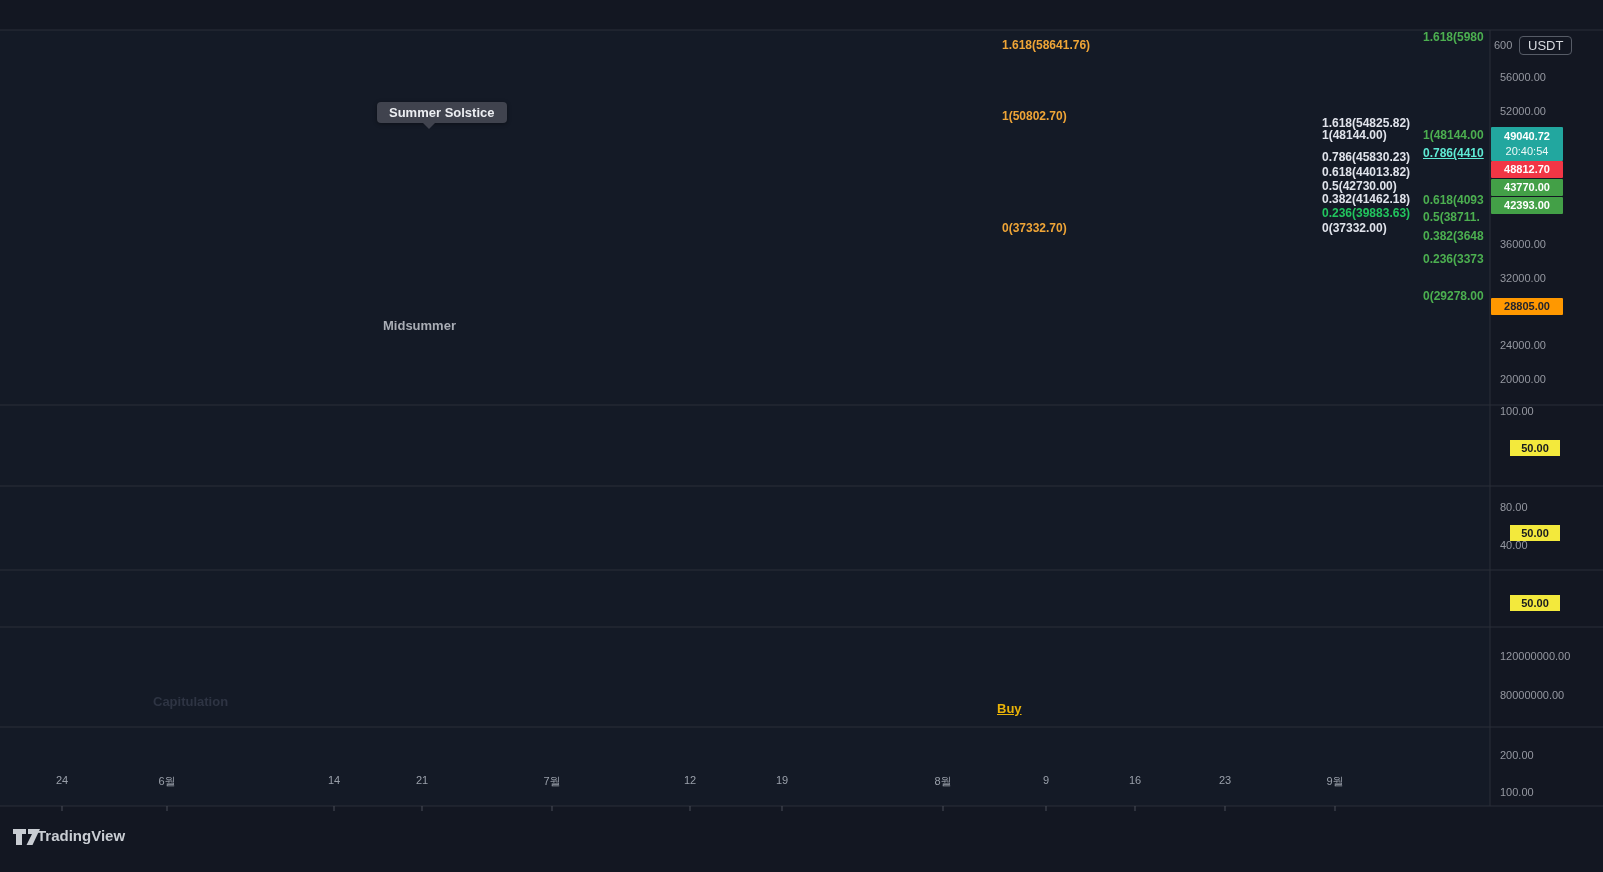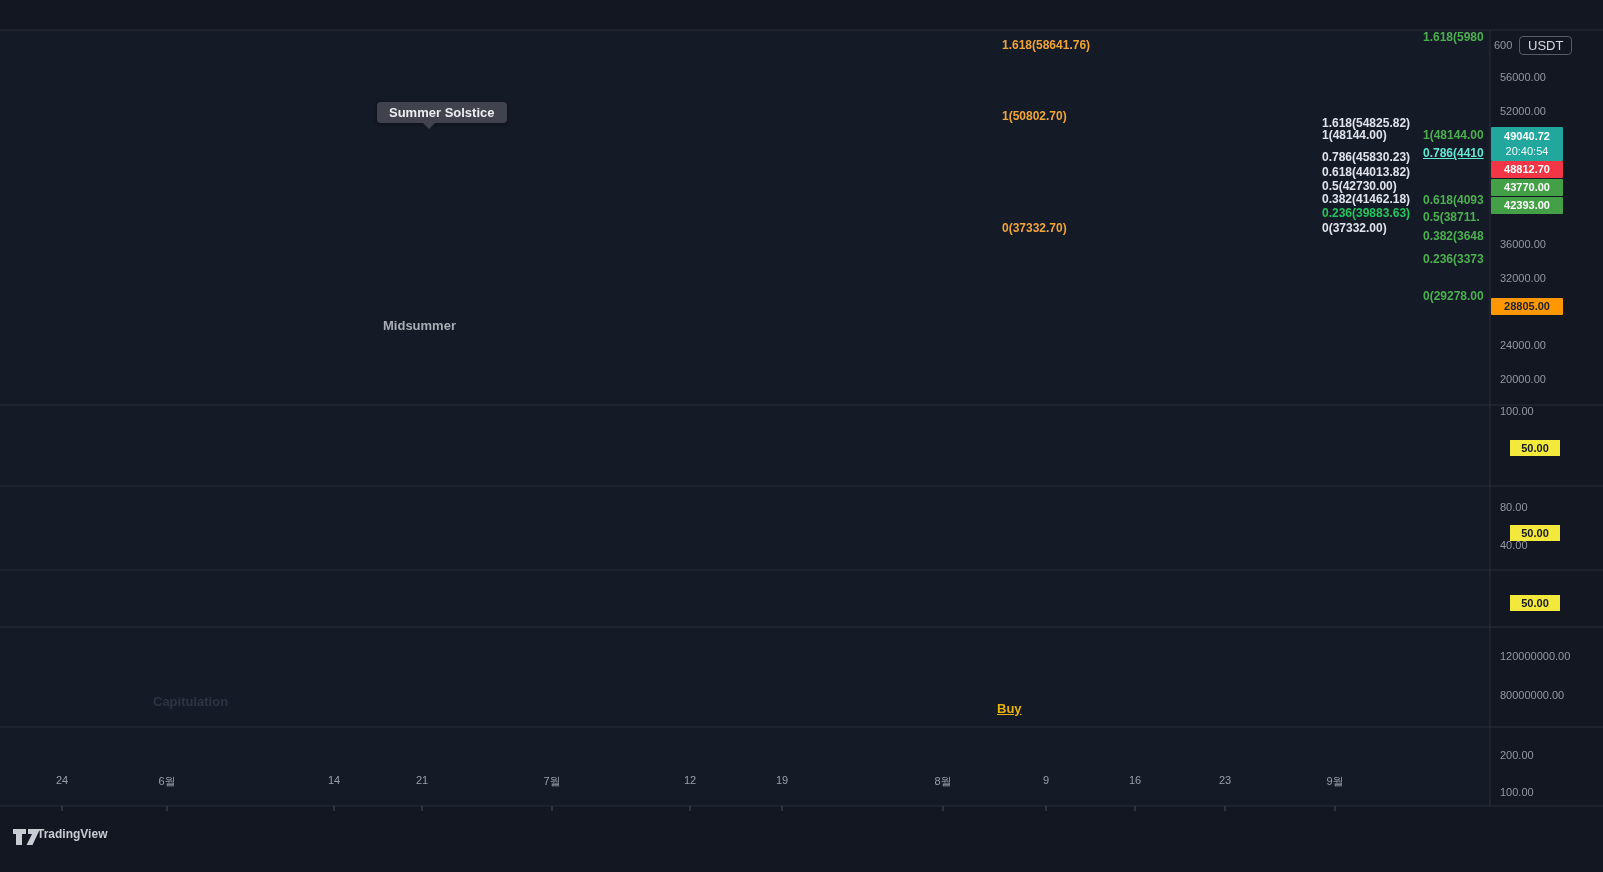--- a/index.html
+++ b/index.html
@@ -22,21 +22,21 @@
   #tooltip{left:377px;top:102px;background:#40434e;border-radius:4px;padding:3px 12px;
            font-size:13px;font-weight:700;color:#eceef2;box-shadow:0 1px 4px rgba(0,0,0,.4);}
   #tooltip:after{content:"";position:absolute;left:46px;top:100%;border:6px solid transparent;border-top-color:#40434e;}
   #midsummer{left:383px;top:318px;font-size:13px;font-weight:700;color:#a9adb5;}
   #capitulation{left:153px;top:694px;font-size:13px;font-weight:700;color:#2e3443;}
   #buy{left:997px;top:701px;font-size:13px;font-weight:700;color:#eab308;text-decoration:underline;}
   #usdt{left:1519px;top:36px;border:1px solid #565b66;border-radius:4px;background:#131722;
         color:#d8dbe0;font-size:13px;padding:1px 8px;}
   #top600{left:1494px;top:39px;font-size:11px;color:#9598a1;}
   #footer{left:0;top:820px;width:1603px;height:52px;background:#131722;}
-  #footer .brand{position:absolute;left:37px;top:7px;font-size:12px;font-weight:600;color:#c9cdd3;}
+  #footer .brand{position:absolute;left:37px;top:7px;font-size:15px;font-weight:600;color:#c9cdd3;}
 </style>
 </head>
 <body>
 
 <div id="app">
   <svg id="chart-svg" width="1603" height="872">
       <g clip-path="url(#clipPlot)">
         <rect x="0" y="405" width="1490" height="81" fill="rgba(40,38,66,0.45)"></rect>
         <rect x="0" y="433" width="1490" height="31" fill="rgba(126,87,194,0.16)"></rect>
         <rect x="0" y="486" width="1490" height="84" fill="rgba(40,38,66,0.45)"></rect>

